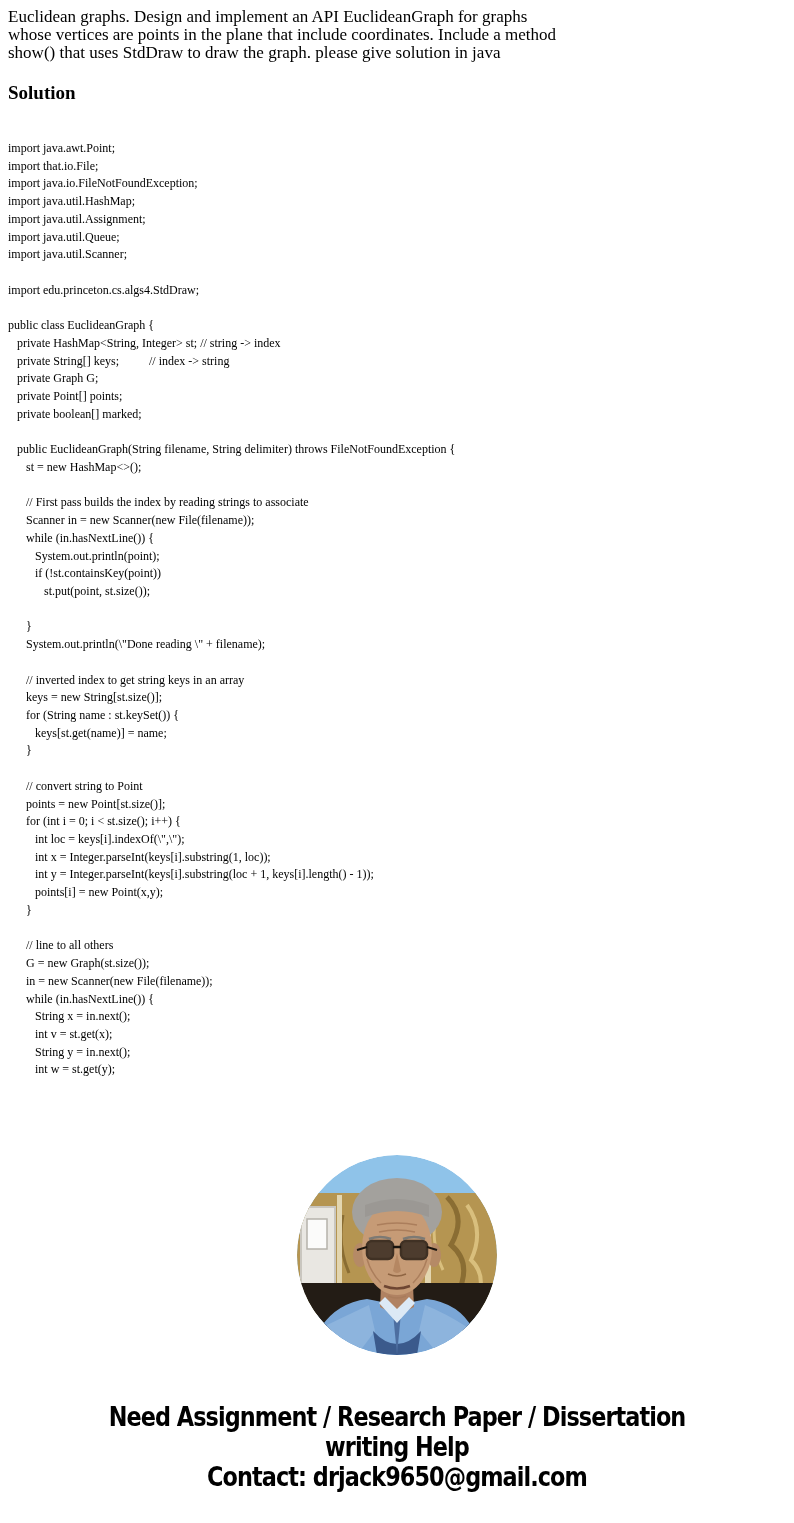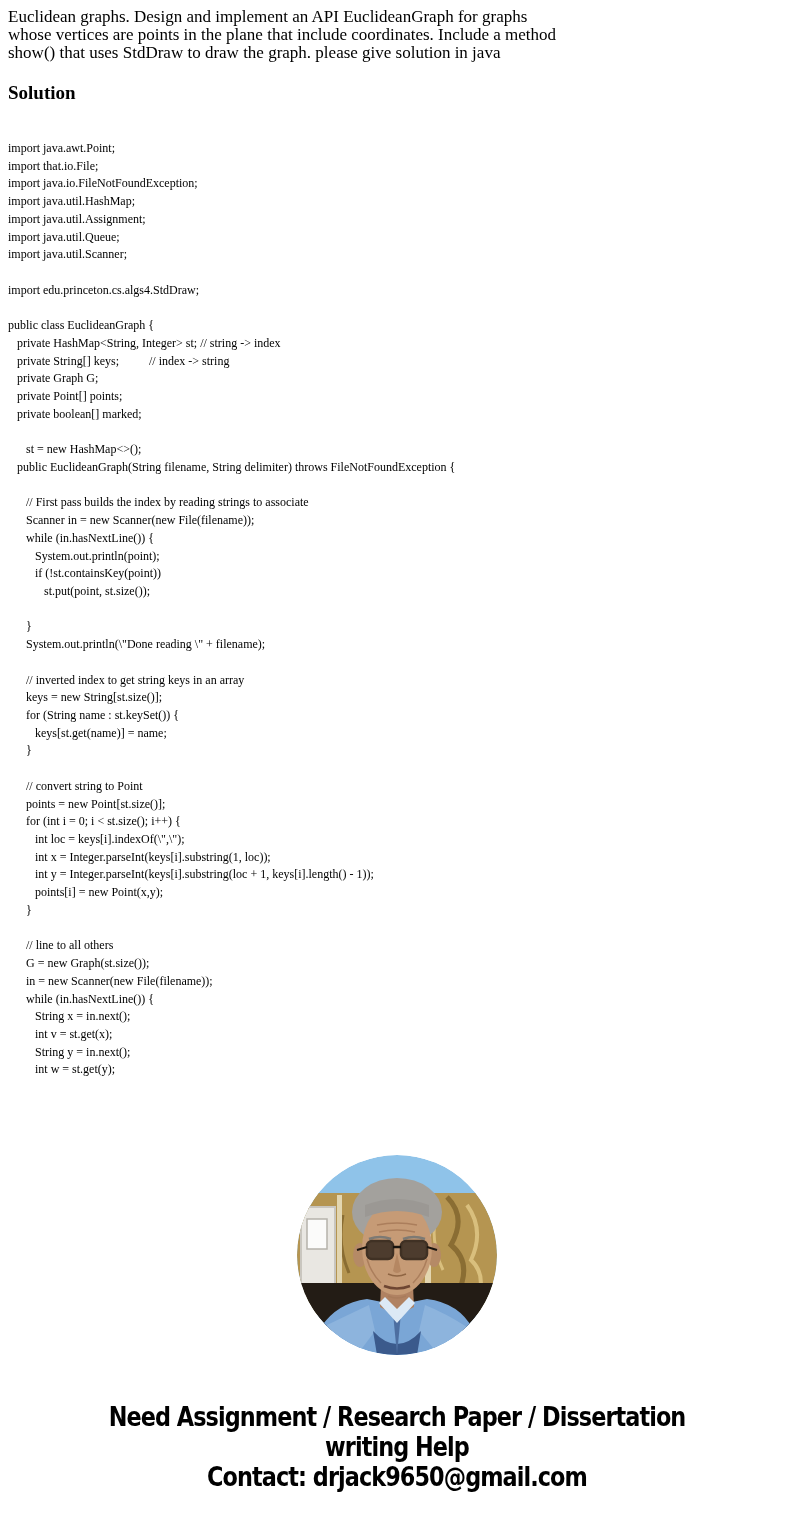--- a/index.html
+++ b/index.html
@@ -96,22 +96,22 @@
       <div class="code-line">&nbsp;</div>
       <div class="code-line">import edu.princeton.cs.algs4.StdDraw;</div>
       <div class="code-line">&nbsp;</div>
       <div class="code-line">public class EuclideanGraph {</div>
       <div class="code-line">   private HashMap&lt;String, Integer&gt; st; // string -&gt; index</div>
       <div class="code-line">   private String[] keys;          // index -&gt; string</div>
       <div class="code-line">   private Graph G;</div>
       <div class="code-line">   private Point[] points;</div>
       <div class="code-line">   private boolean[] marked;</div>
       <div class="code-line">&nbsp;</div>
+      <div class="code-line">   public EuclideanGraph(String filename, String delimiter) throws FileNotFoundException {</div>
       <div class="code-line">      st = new HashMap&lt;&gt;();</div>
-      <div class="code-line">   public EuclideanGraph(String filename, String delimiter) throws FileNotFoundException {</div>
       <div class="code-line">&nbsp;</div>
       <div class="code-line">      // First pass builds the index by reading strings to associate</div>
       <div class="code-line">      Scanner in = new Scanner(new File(filename));</div>
       <div class="code-line">      while (in.hasNextLine()) {</div>
       <div class="code-line">         System.out.println(point);</div>
       <div class="code-line">         if (!st.containsKey(point))</div>
       <div class="code-line">            st.put(point, st.size());</div>
       <div class="code-line">&nbsp;</div>
       <div class="code-line">      }</div>
       <div class="code-line">      System.out.println(\"Done reading \" + filename);</div>

